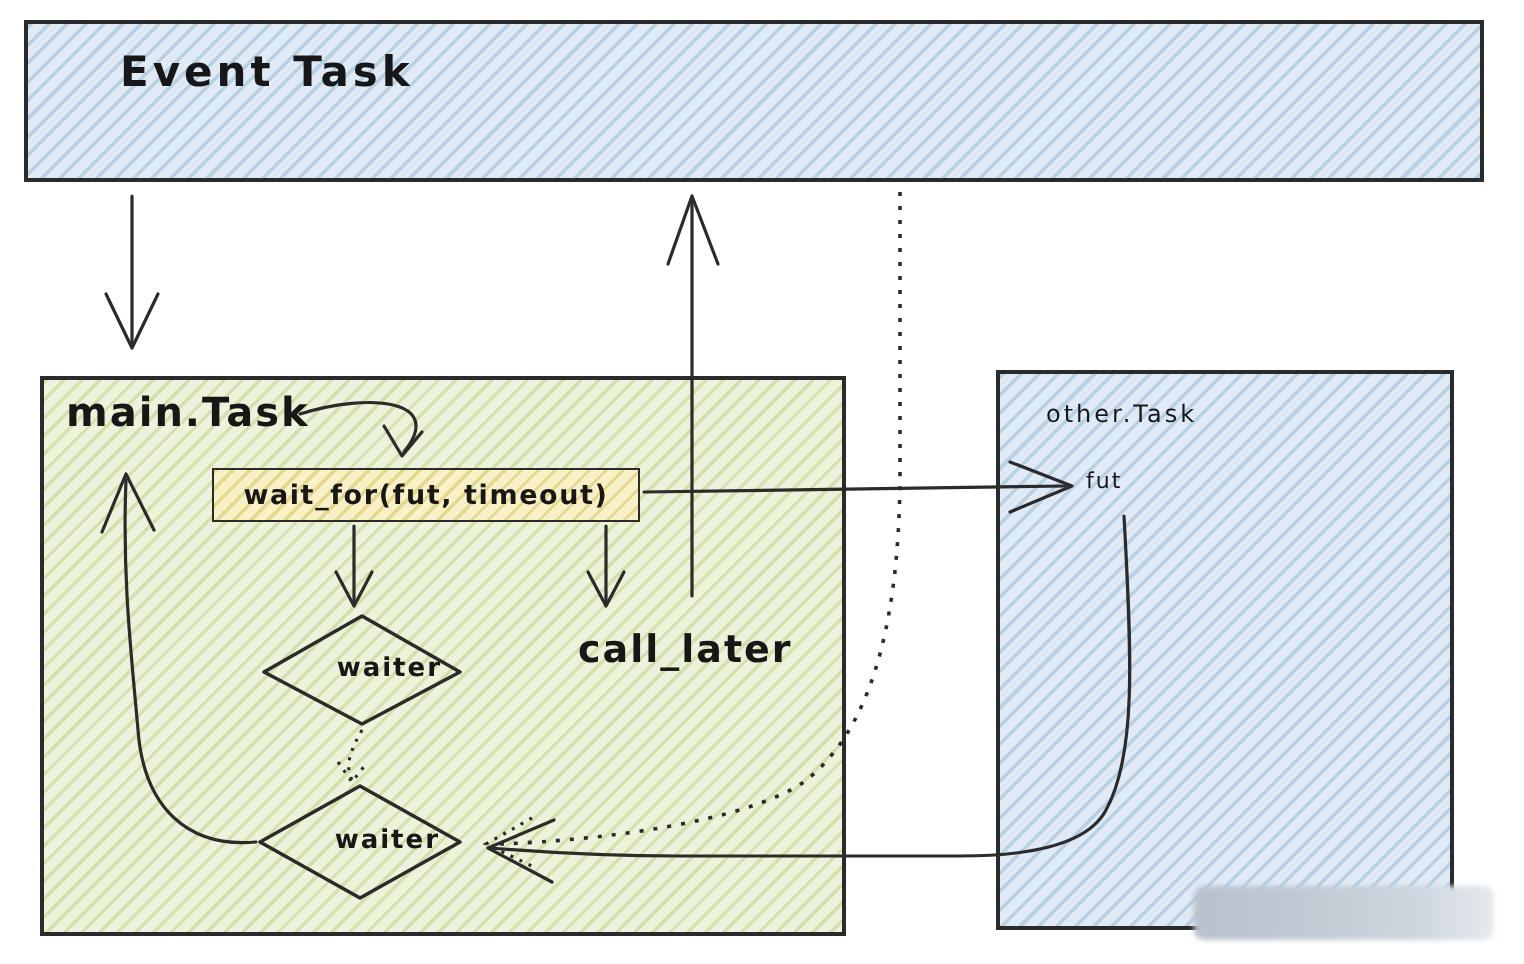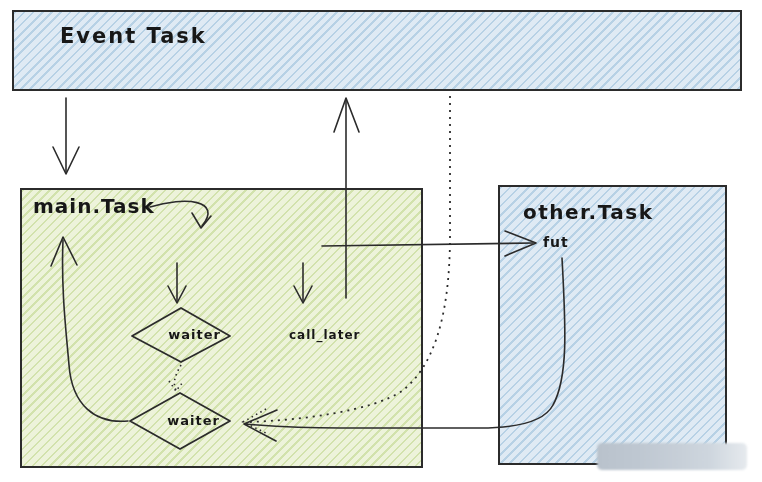--- a/index.html
+++ b/index.html
@@ -42,23 +42,23 @@
       var(--yellow-fill) 1.6px, var(--yellow-fill) 6px);
   }
   .lbl {
     position: absolute;
     white-space: nowrap;
     color: #171717;
     z-index: 30;
   }
   .lbl-event-loop { left: 60px; top: 24px; font-size: 21px; letter-spacing: 2px; font-weight: 600; }
   .lbl-main-task  { left: 33px; top: 184px; font-size: 20px; letter-spacing: 1px; font-weight: 600; margin-top: 10px; }
-  .lbl-other-task { left: 523px; top: 200px; font-size: 20px; letter-spacing: 1.5px; font-weight: 700; }
-  .lbl-call-later { left: 289px; top: 328px; font-size: 12px; letter-spacing: 1px; font-weight: 600; }
-  .lbl-fut        { left: 543px; top: 234px; font-size: 14px; letter-spacing: 1px; font-weight: 700; }
+  .lbl-other-task { left: 523px; top: 200px; font-size: 12px; letter-spacing: 1.5px; font-weight: 400; }
+  .lbl-call-later { left: 289px; top: 314px; font-size: 19px; letter-spacing: 1px; font-weight: 600; }
+  .lbl-fut        { left: 543px; top: 234px; font-size: 11px; letter-spacing: 1px; font-weight: 400; }
   .lbl-waiter { width: 80px; text-align: right; font-size: 13px; letter-spacing: 1px; font-weight: 600; }
   .lbl-waiter-1 { left: 141px; top: 327px; }
   .lbl-waiter-2 { left: 140px; top: 413px; }
   .waitfor-box {
     left: 106px; top: 234px; width: 214px; height: 27px;
     border-width: 1.6px;
     display: flex; align-items: center; justify-content: center;
     z-index: 10;
   }
   .waitfor-box .waitfor-text {
@@ -91,20 +91,23 @@
 <body>
 
 <div class="canvas">
 
   <div class="box hatch-blue" style="left:12px; top:10px; width:730px; height:81px;"></div>
 
   <div class="box hatch-green" style="left:20px; top:188px; width:403px; height:280px;"></div>
 
   <div class="box hatch-blue" style="left:498px; top:185px; width:229px; height:280px;"></div>
 
+  <div class="box hatch-yellow waitfor-box">
+    <span class="waitfor-text">wait_for(fut, timeout)</span>
+  </div>
 
   <svg class="overlay" width="762" height="482" viewBox="0 0 762 482">
     <defs>
       <pattern id="hatchYellowPat" patternUnits="userSpaceOnUse" width="7" height="7">
         <rect class="hatch-bg" x="0" y="0" width="7" height="7"></rect>
         <path class="hatch-ln" d="M-0.5,0.5 L0.5,-0.5 M-0.5,7.5 L7.5,-0.5 M6.5,7.5 L7.5,6.5"></path>
       </pattern>
     </defs>
 
     <path class="stroke" d="M66 98 L66 173"></path>

